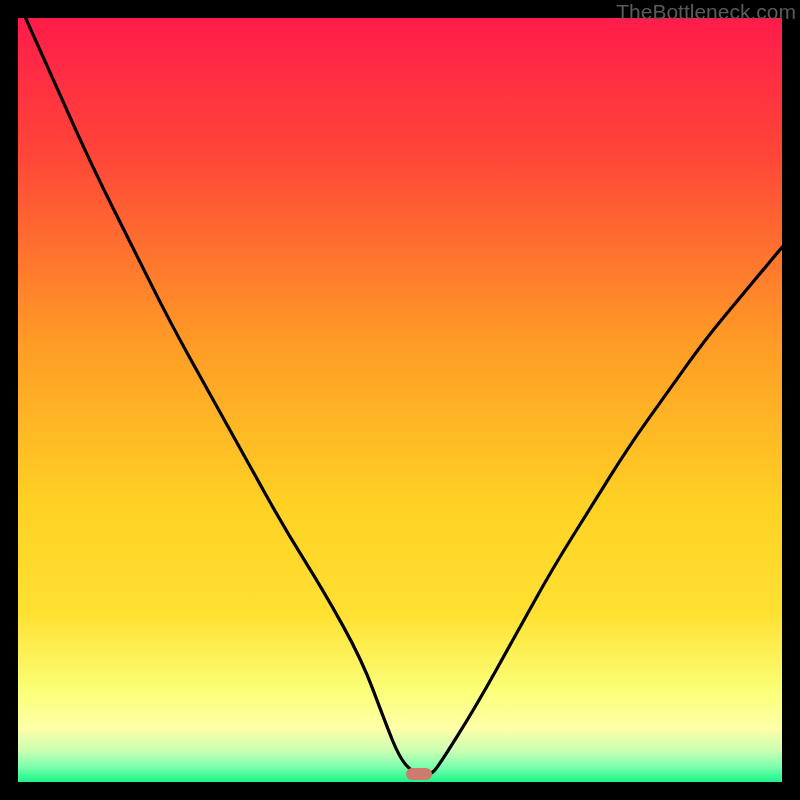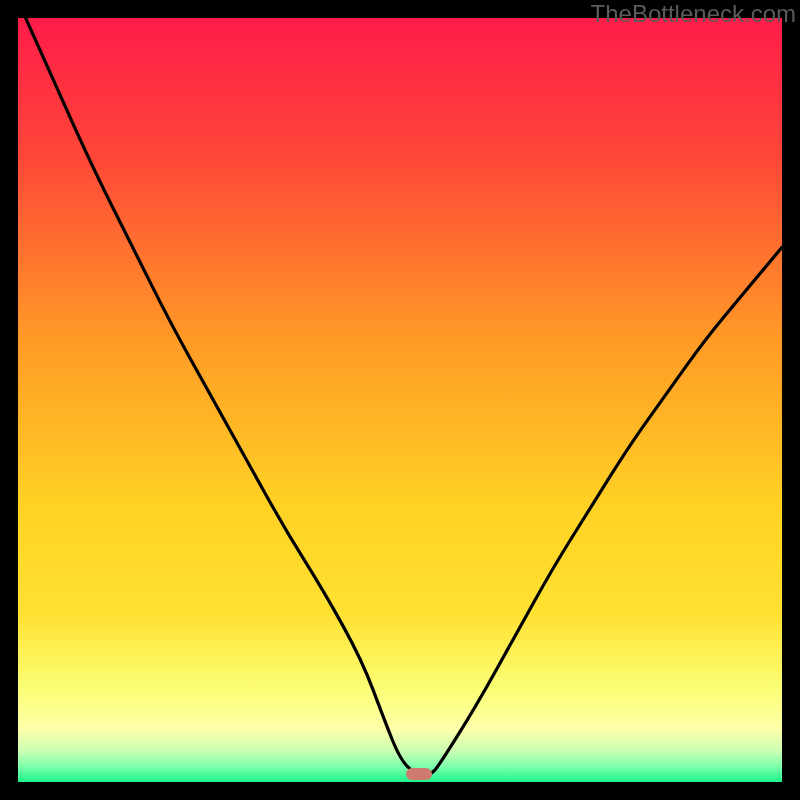--- a/index.html
+++ b/index.html
@@ -35,21 +35,21 @@
     position: absolute;
     left: 0;
     top: 0;
     width: 100%;
     height: 100%;
   }
   .attribution {
     position: absolute;
     top: 0;
     right: 4px;
-    font-size: 24px;
+    font-size: 21px;
     font-weight: 500;
     color: #5b5b5b;
     letter-spacing: 0px;
   }
   .marker {
     position: absolute;
     width: 26px;
     height: 12px;
     border-radius: 6px;
     background: #cf7a6f;

